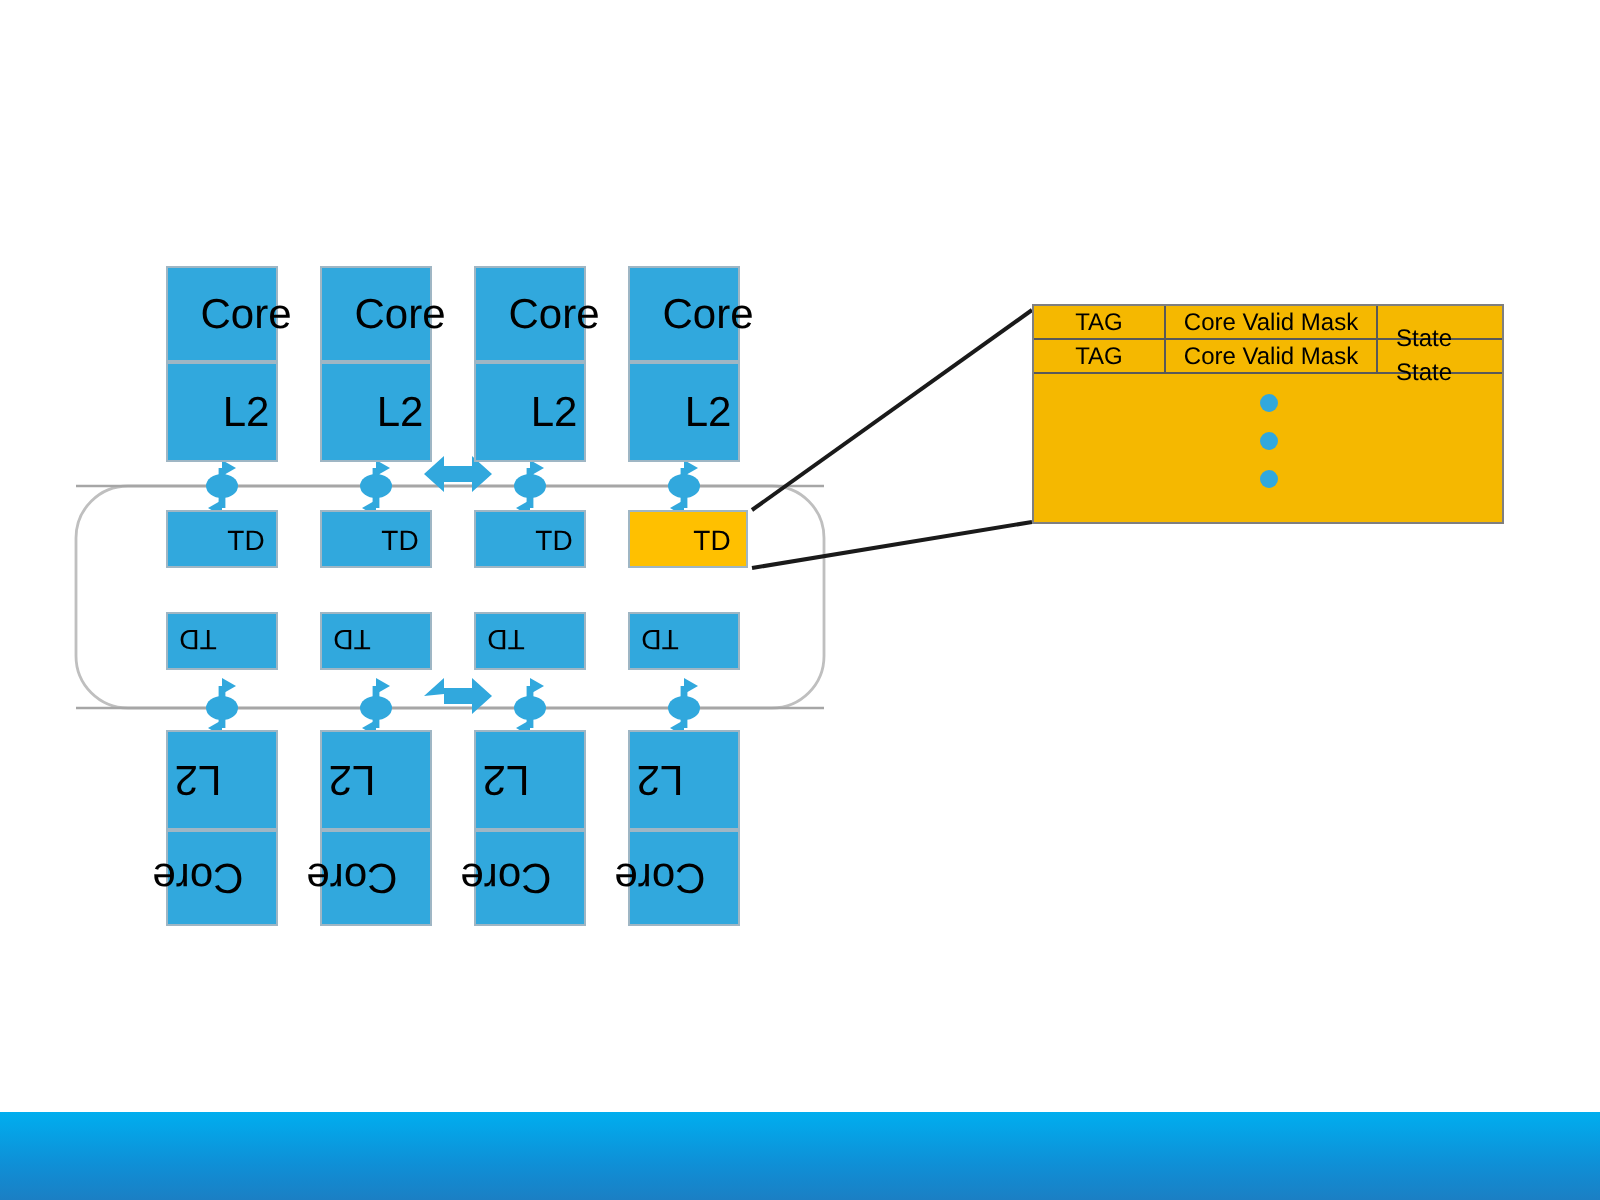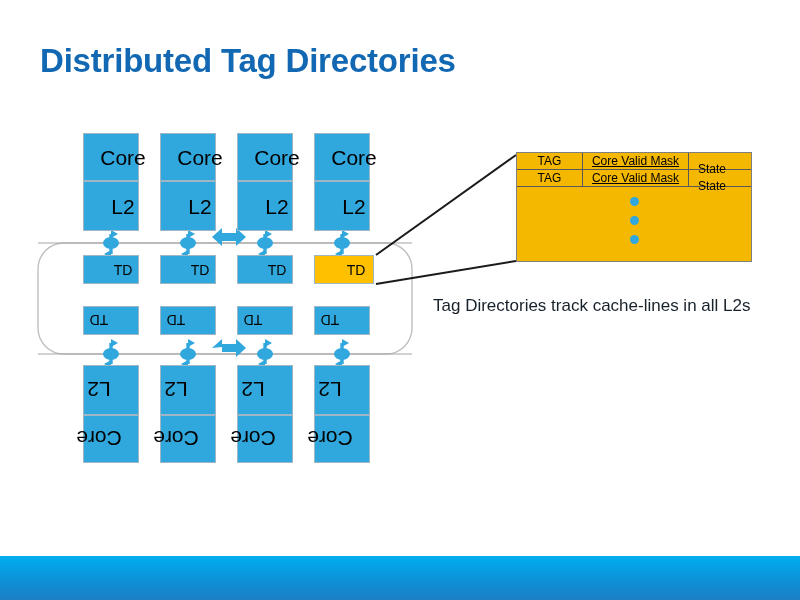--- a/index.html
+++ b/index.html
@@ -95,21 +95,21 @@
     display: flex;
     align-items: center;
     justify-content: center;
     font-size: 12px;
     color: #000000;
     border-right: 1px solid #595959;
     white-space: nowrap;
   }
   .tt-cell:last-child { border-right: none; margin-top: 16px; }
   .tt-c0 { width: 66px; }
-  .tt-c1 { width: 106px; text-decoration: underline; }
+  .tt-c1 { width: 106px; }
   .tt-c2 { width: 46px; }
   #tt-dots {
     position: absolute;
     left: 0;
     top: 36px;
     width: 100%;
     height: 70px;
     display: flex;
     flex-direction: column;
     align-items: center;
@@ -143,21 +143,20 @@
     width: 800px;
     height: 44px;
     background: linear-gradient(180deg, #00AEEF 0%, #0F8FD6 60%, #1B7FC4 100%);
   }
 </style>
 </head>
 <body>
 
 <div id="slide">
 
-  <div id="slide-title">Distributed Tag Directories</div>
 
   <div id="diagram">
 
     <svg id="diagram-svg" viewBox="0 0 800 530" xmlns="http://www.w3.org/2000/svg">
       <defs>
         <marker id="ar-up" markerWidth="8" markerHeight="8" refX="4" refY="7" orient="auto" markerUnits="userSpaceOnUse">
           <path d="M4,0 L8,7 L0,7 Z" fill="#31A8DD"></path>
         </marker>
         <marker id="ar-dn" markerWidth="8" markerHeight="8" refX="4" refY="1" orient="auto" markerUnits="userSpaceOnUse">
           <path d="M4,8 L0,1 L8,1 Z" fill="#31A8DD"></path>
@@ -260,21 +259,20 @@
         <div class="tt-cell tt-c1">Core Valid Mask</div>
         <div class="tt-cell tt-c2">State</div>
       </div>
       <div id="tt-dots">
         <span class="tt-dot"></span>
         <span class="tt-dot"></span>
         <span class="tt-dot"></span>
       </div>
     </div>
 
-    <div id="caption">Tag Directories track cache-lines in all L2s</div>
   </div>
 
   <div id="footer-bar">
     
     
     
     
   </div>
 
 </div>

